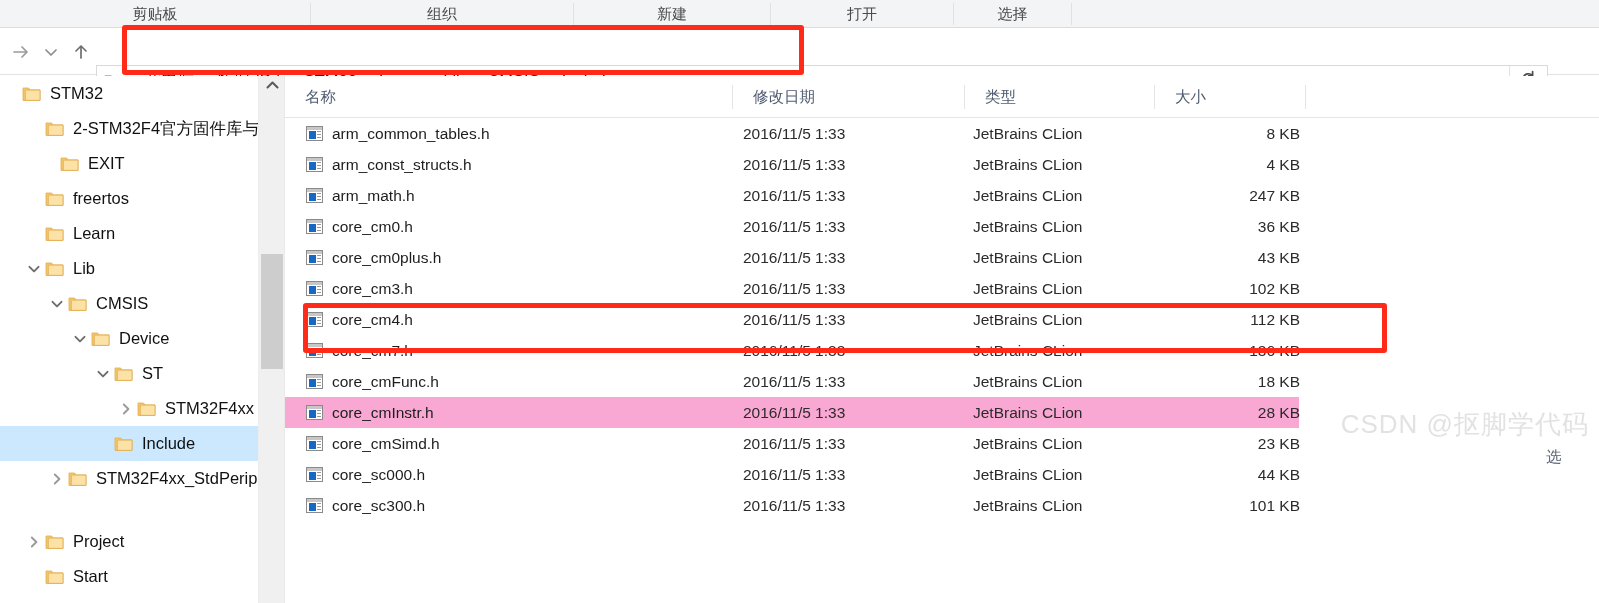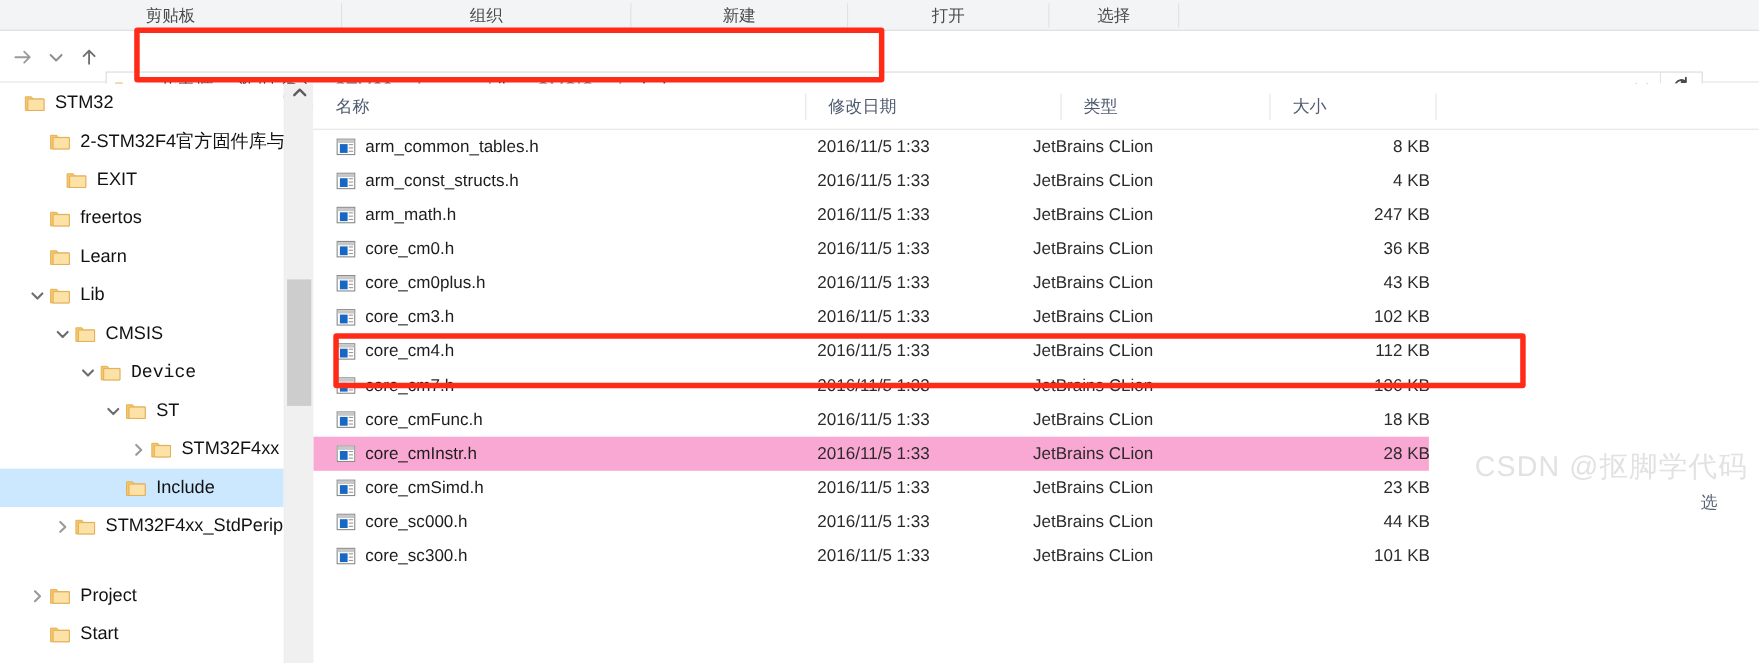--- a/index.html
+++ b/index.html
@@ -114,21 +114,21 @@
   .row {
     position: relative; height: 31px; display: flex; align-items: center;
     font-size: 15.5px; color: #1d1d1d; white-space: nowrap;
   }
   .row.selected { background: #f9a8d4; }
   .cell-name {
     position: absolute; left: 21px; display: flex; align-items: center;
   }
   .cell-name .fname { margin-left: 9px; }
   .cell-date { position: absolute; left: 458px; color: #2b2b2b; }
-  .cell-type { position: absolute; left: 654px; color: #2b2b2b; }
+  .cell-type { position: absolute; left: 688px; color: #2b2b2b; }
   .cell-size { position: absolute; left: 860px; width: 155px; text-align: right; color: #2b2b2b; }
 
   
   .fico { width: 17px; height: 15px; position: relative; flex: 0 0 auto; }
   .fico .frame { position:absolute; inset:0; border:1px solid #8a8a8a; background:#fff; }
   .fico .titlebar { position:absolute; left:1px; right:1px; top:1px; height:3px; background:#c7c7c7;}
   .fico .blue { position:absolute; left:3px; top:5px; width:7px; height:8px; background:#1668c3;}
   .fico .l1 { position:absolute; left:11px; top:5px; width:4px; height:1px; background:#9a9a9a;}
   .fico .l2 { position:absolute; left:11px; top:8px; width:4px; height:1px; background:#9a9a9a;}
   .fico .l3 { position:absolute; left:11px; top:11px; width:4px; height:1px; background:#9a9a9a;}
@@ -318,21 +318,21 @@
             </svg>
           </span>
           <span class="folder-ico">
             <svg width="19" height="16" viewBox="0 0 19 16">
               <path d="M1 2h5.6l1.5 1.9H18V14.4H1z" fill="#f7c86a" stroke="#e0ab4f" stroke-width="0.8"></path>
               <path d="M3.3 4.1H18V14.4H3.3z" fill="#fce2a6" stroke="#e0ab4f" stroke-width="0.8"></path>
             </svg>
           </span>
           <span>CMSIS</span>
         </div>
-        <div class="tree-row" style="padding-left: 69px; font-family: Liberation Mono, monospace;">
+        <div class="tree-row" style="padding-left: 69px;">
           <span class="tw">
             <svg width="14" height="14" viewBox="0 0 14 14">
               <path d="M2.5 4.8L7 9.4l4.5-4.6" fill="none" stroke="#6d6d6d" stroke-width="1.9" stroke-linecap="round" stroke-linejoin="round"></path>
             </svg>
           </span>
           <span class="folder-ico">
             <svg width="19" height="16" viewBox="0 0 19 16">
               <path d="M1 2h5.6l1.5 1.9H18V14.4H1z" fill="#f7c86a" stroke="#e0ab4f" stroke-width="0.8"></path>
               <path d="M3.3 4.1H18V14.4H3.3z" fill="#fce2a6" stroke="#e0ab4f" stroke-width="0.8"></path>
             </svg>

